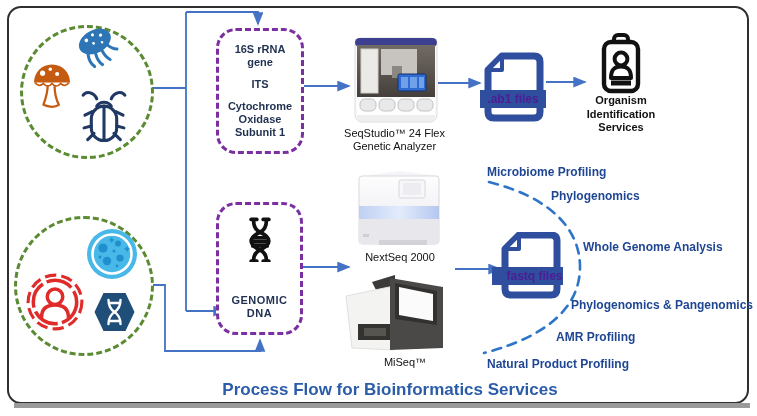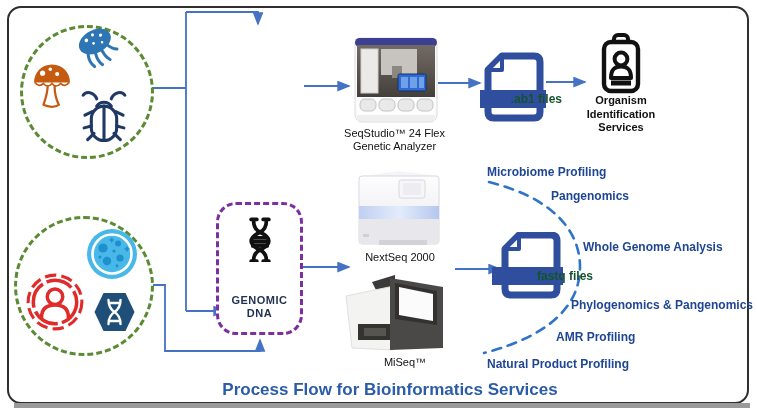--- a/index.html
+++ b/index.html
@@ -13,22 +13,22 @@
   .green-circle{position:absolute;border:3px dashed #5a8a32;border-radius:50%;}
   .purple-box{position:absolute;border:3px dashed #7b2fa0;border-radius:20px;background:#fff;
               display:flex;flex-direction:column;align-items:center;box-sizing:border-box;}
   .navy-text{color:#1f3050;font-weight:bold;font-size:11px;text-align:center;line-height:13px;}
 
   .inst-label{position:absolute;font-weight:normal;font-size:11px;color:#111;
               text-align:center;line-height:13px;}
   .service{position:absolute;font-weight:bold;font-size:12px;color:#1f4693;white-space:nowrap;}
   .org-label{position:absolute;font-weight:bold;font-size:11px;color:#111;text-align:center;line-height:13.5px;}
   .file-wrap{position:absolute;}
-  .file-banner-text{position:absolute;color:#14532d;font-weight:bold;font-size:12px;
-                    text-align:right;line-height:18px;margin-left:16px;}
+  .file-banner-text{position:absolute;color:#4c1d95;font-weight:bold;font-size:12px;
+                    text-align:center;line-height:18px;}
   .title{position:absolute;left:20px;top:380px;width:740px;text-align:center;
          font-size:17px;font-weight:bold;color:#2b5ca8;}
   svg{display:block;}
 </style>
 </head>
 <body>
 
 <div class="canvas">
   <div class="frame"></div>
   <div class="bottom-bar"></div>
@@ -130,20 +130,25 @@
   <svg class="abs" style="left:92px;top:289px;" width="45" height="46" viewBox="0 0 44 46">
     <polygon points="11,4 33,4 42,23 33,42 11,42 2,23" fill="#1f4e79"></polygon>
     <g stroke="#fff" stroke-width="2.4" fill="none" stroke-linecap="round">
       <path d="M16,11 Q16,19 22,23 Q28,27 28,35"></path>
       <path d="M28,11 Q28,19 22,23 Q16,27 16,35"></path>
       <path d="M17,14 H27"></path>
         <path d="M17,32 H27"></path>
     </g>
   </svg>
 
+  <div class="purple-box" style="left:216px;top:28px;width:88px;height:126px;justify-content:space-between;padding:12px 3px;">
+    <div class="navy-text">16S rRNA gene</div>
+    <div class="navy-text">ITS</div>
+    <div class="navy-text" style="width:72px;">Cytochrome Oxidase Subunit 1</div>
+  </div>
 
   <div class="purple-box" style="left:216px;top:202px;width:87px;height:133px;padding:12px 3px;">
     <svg width="34" height="56" viewBox="0 0 34 56">
       <g stroke="#111" stroke-width="4.6" fill="none" stroke-linecap="round">
         <path d="M9,4 Q9,15 17,19 Q28,24 28,30 Q28,36 17,41 Q9,45 9,54"></path>
         <path d="M25,4 Q25,15 17,19 Q6,24 6,30 Q6,36 17,41 Q25,45 25,54"></path>
         <path d="M6,3 H13"></path>
           <path d="M21,3 H28"></path>
         <path d="M8,26 H26"></path>
           <path d="M8,31 H26"></path>
@@ -245,20 +250,20 @@
     <path d="M11,45 C11,36 15,33.5 21,33.5 C27,33.5 31,36 31,45 Z" fill="none" stroke="#111" stroke-width="4" stroke-linejoin="round"></path>
     <rect x="11" y="47.5" width="20" height="5" fill="#111"></rect>
   </svg>
   <div class="org-label" style="left:576px;top:94px;width:90px;">
     <div>Organism</div>
     <div>Identification</div>
     <div>Services</div>
   </div>
 
   <div class="service" style="left:487px;top:165px;">Microbiome Profiling</div>
-  <div class="service" style="left:551px;top:189px;">Pangenomics</div>
+  <div class="service" style="left:551px;top:189px;">Phylogenomics</div>
   <div class="service" style="left:583px;top:240px;">Whole Genome Analysis</div>
   <div class="service" style="left:571px;top:298px;">Phylogenomics &amp; Pangenomics</div>
   <div class="service" style="left:556px;top:330px;">AMR Profiling</div>
   <div class="service" style="left:487px;top:357px;">Natural Product Profiling</div>
 
   <div class="title">Process Flow for Bioinformatics Services</div>
 </div>
 
 </body></html>

